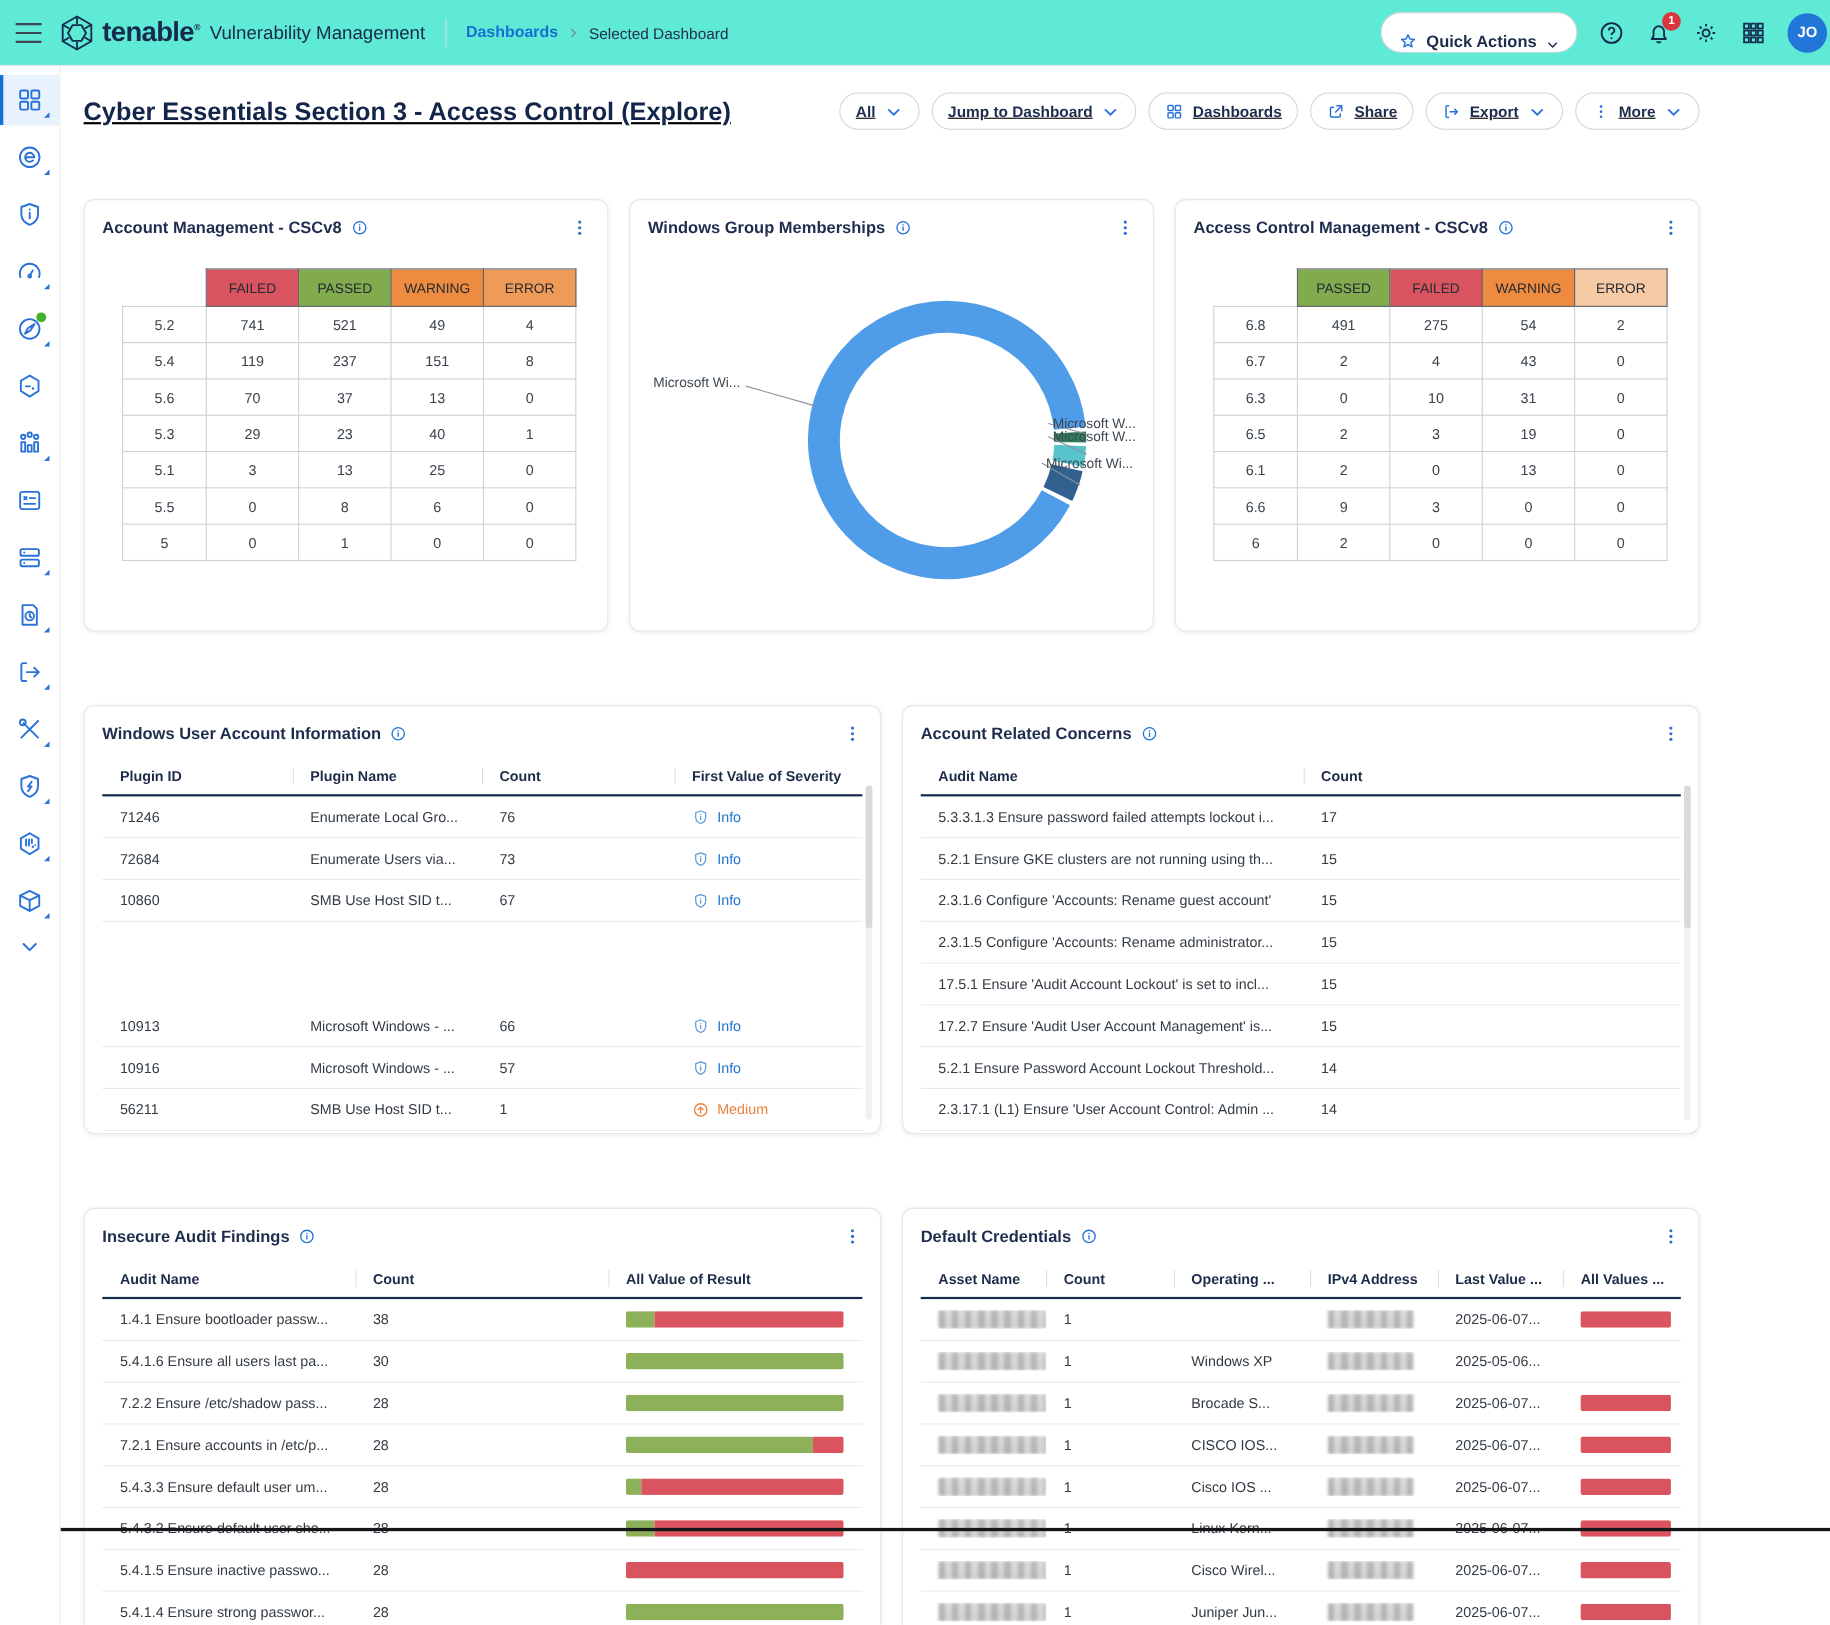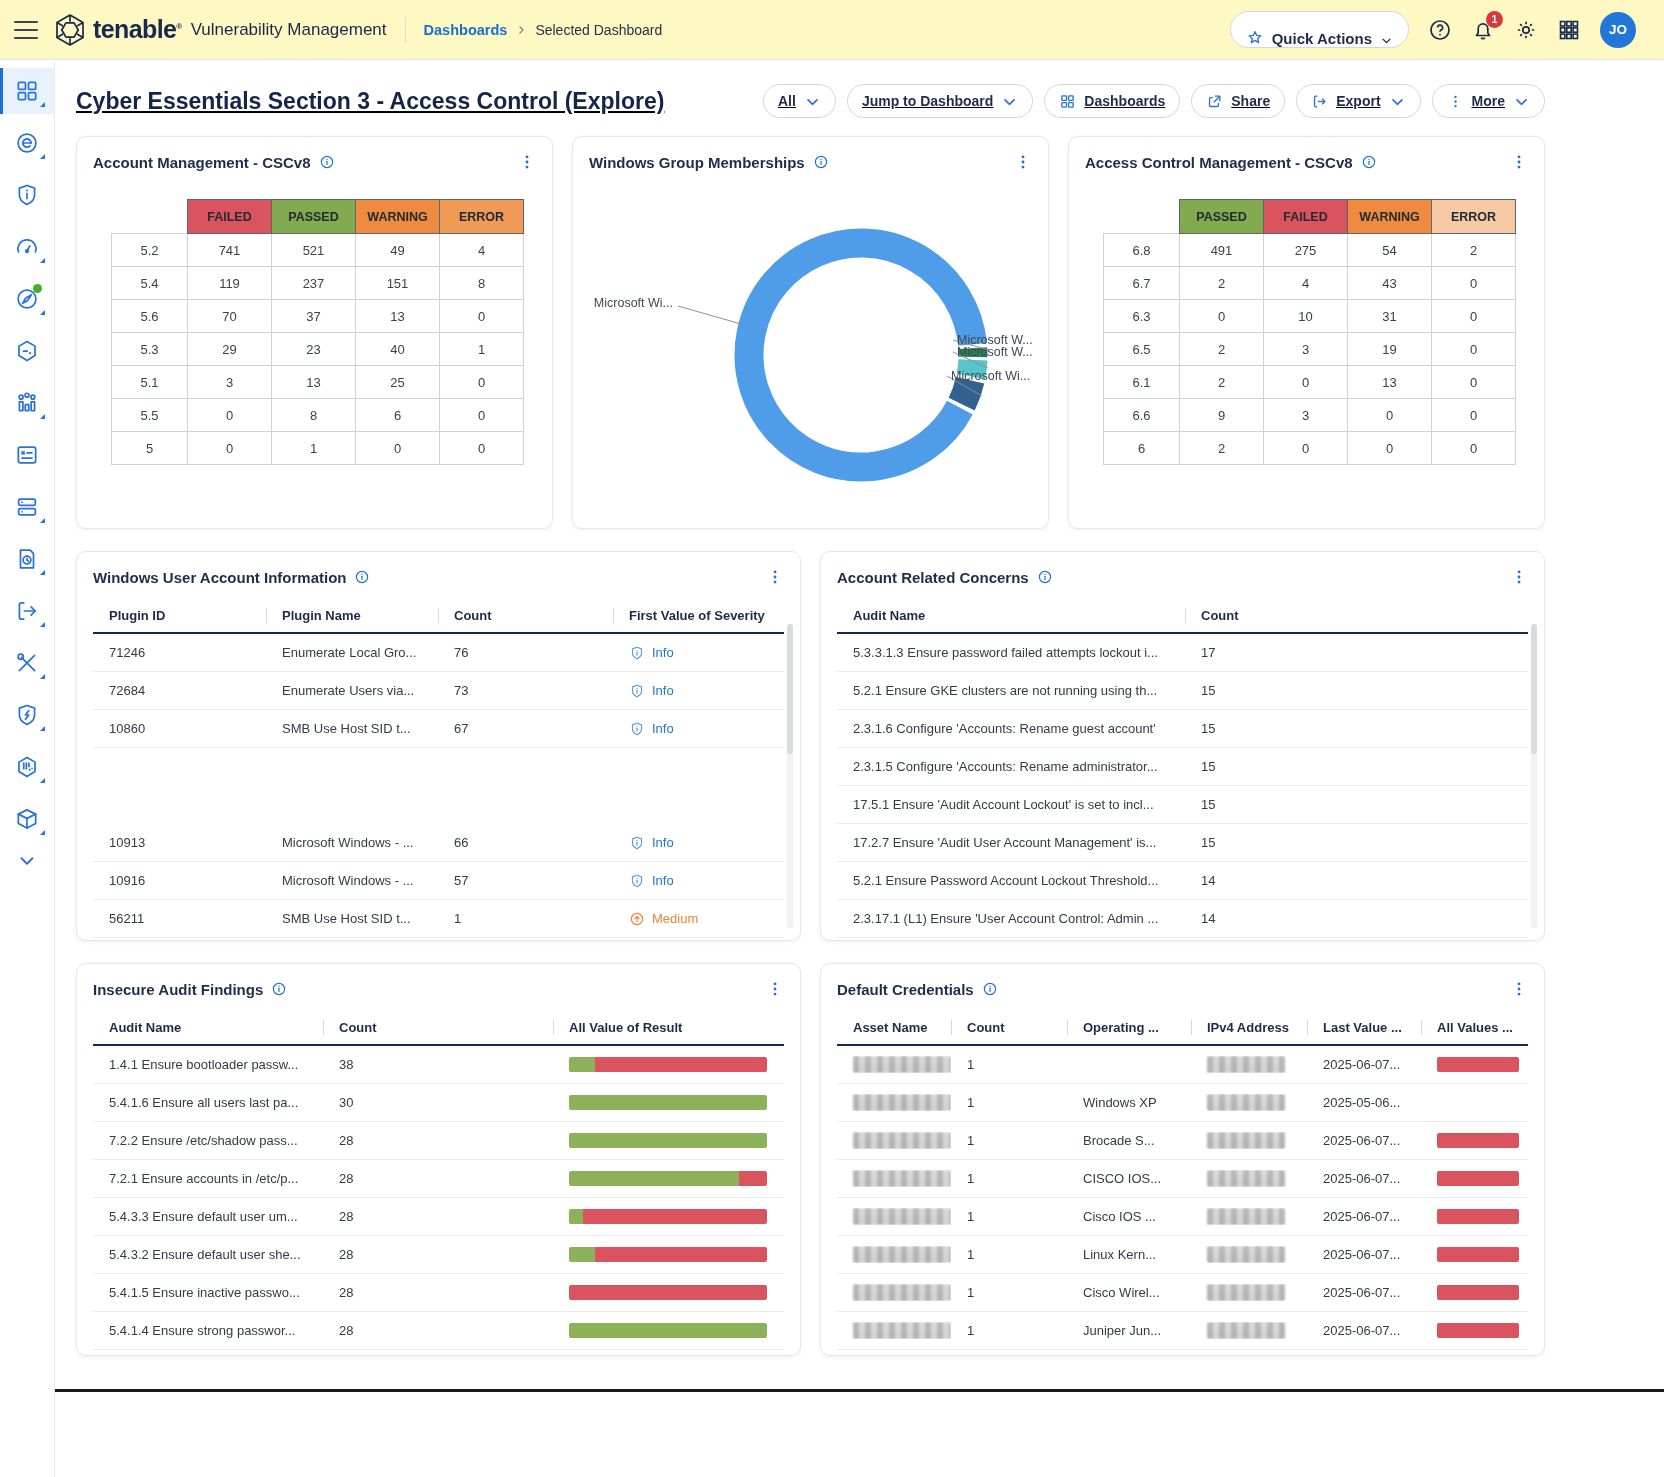--- a/index.html
+++ b/index.html
@@ -1,20 +1,20 @@
 <!DOCTYPE html>
 <html><head>
 <meta charset="utf-8">
 <style>
   * { margin:0; padding:0; box-sizing:border-box; }
   html,body { background:#fff; font-family:"Liberation Sans", sans-serif; }
   .page { position:relative; width:1664px; height:1477px; overflow:hidden; background:#fff; }
 
   
-  .topbar { height:60px; display:flex; align-items:center; padding:0 28px 0 14px; border-bottom:1px solid #e4e7ea; background:#fef9c3; position:relative; z-index:3; }
+  .topbar { height:60px; display:flex; align-items:center; padding:0 3px 0 14px; border-bottom:1px solid #e4e7ea; background:#5eead4; position:relative; z-index:3; }
   .burger { width:24px; height:18px; display:flex; flex-direction:column; justify-content:space-between; cursor:pointer; }
   .burger span { display:block; height:2px; background:#3d4754; border-radius:1px; }
   .logo-mark { width:36px; height:36px; margin-left:14px; }
   .brand { font-size:25px; font-weight:700; color:#152a4e; letter-spacing:-0.6px; margin-left:5px; }
   .brand sup { font-size:8px; color:#152a4e; }
   .product { font-size:17px; color:#17294b; margin-left:9px; font-weight:400; }
   .tb-divider { width:1px; height:26px; background:#d9dde1; margin:0 18px; }
   .crumb-link { color:#176fd4; font-weight:700; font-size:14.5px; cursor:pointer; }
   .crumb-sep { margin:0 8px; display:flex; align-items:center; }
   .crumb-cur { color:#22304e; font-size:14px; }
@@ -38,32 +38,32 @@
   .main { position:absolute; left:55px; top:60px; width:1609px; padding-left:21px; }
   .title-row { width:1469px; display:flex; align-items:center; justify-content:space-between; margin:24px 0 18px;text-decoration:underline; }
   .page-title { font-size:23px; font-weight:700; color:#14254a; }
   .actions { display:flex; align-items:center; gap:11px; }
   .pill { display:inline-flex; align-items:center; gap:8px; height:34px; border:1px solid #d2d7dc; border-radius:17px; background:#fff; padding:0 14px; font-size:14px; color:#1d2c4c; font-weight:600; cursor:pointer; white-space:nowrap; }
   .pill svg { width:17px; height:17px; }
 
   .grid { display:grid; gap:19px; width:1469px; margin-bottom:22px; }
   .row1 { grid-template-columns:477px 477px 477px; }
   .row2, .row3 { grid-template-columns:725px 725px; }
-  .card { position:relative; background:#fff; border:1px solid #e5e8eb; border-radius:10px; box-shadow:0 1px 4px rgba(25,39,70,.07); padding:16px; overflow:hidden; }
+  .card { position:relative; background:#fff; border:1px solid #e5e8eb; border-radius:10px; box-shadow:0 1px 4px rgba(25,39,70,.07); padding:16px; overflow:hidden;margin-top:45px; }
   .row1 .card { height:393px; }
   .row2 .card { height:390px; }
   .row3 .card { height:393px; }
   .w-head { display:flex; align-items:center; gap:8px; }
   .w-title { font-size:15px; font-weight:700; color:#1e2c4d; white-space:nowrap; }
   .info-btn { display:flex; cursor:pointer; } .info-btn svg { width:16px; height:16px; }
   .kebab { margin-left:auto; display:flex; cursor:pointer; } .kebab svg { width:18px; height:18px; }
 
   
   .mini { border-collapse:collapse; margin:28px 0 0 18px; }
-  .mini thead th { width:84px; height:34px; border:1px solid #60646a; color:#242a31; font-weight:700; font-size:12.5px; text-align:center; cursor:pointer; }
+  .mini thead th { width:84px; height:34px; border:1px solid #60646a; color:#242a31; font-weight:400; font-size:12.5px; text-align:center; cursor:pointer; }
   .mini thead th.blank { border:none; background:#fff; width:76px; cursor:default; }
   .mini tbody th, .mini tbody td { width:84px; height:33px; border:1px solid #ccd1d6; color:#3a424b; font-size:13px; font-weight:400; text-align:center; cursor:pointer; }
   .mini tbody th { width:76px; }
 
   
   .lhead { display:flex; height:36px; align-items:center; border-bottom:2px solid #142a4e; margin-top:12px; }
   .hcell { font-weight:700; font-size:13px; color:#1d2b4a; position:relative; padding-left:16px; white-space:nowrap; overflow:hidden; height:100%; display:flex; align-items:center; }
   .hcell:not(:first-child)::before { content:""; position:absolute; left:0; top:10px; height:15px; width:1px; background:#d5d9dd; }
   .lrow { display:flex; height:38px; align-items:center; border-bottom:1px solid #e8ebed; cursor:pointer; }
   .lrow.spacer { height:76px; border-bottom:none; cursor:default; }

